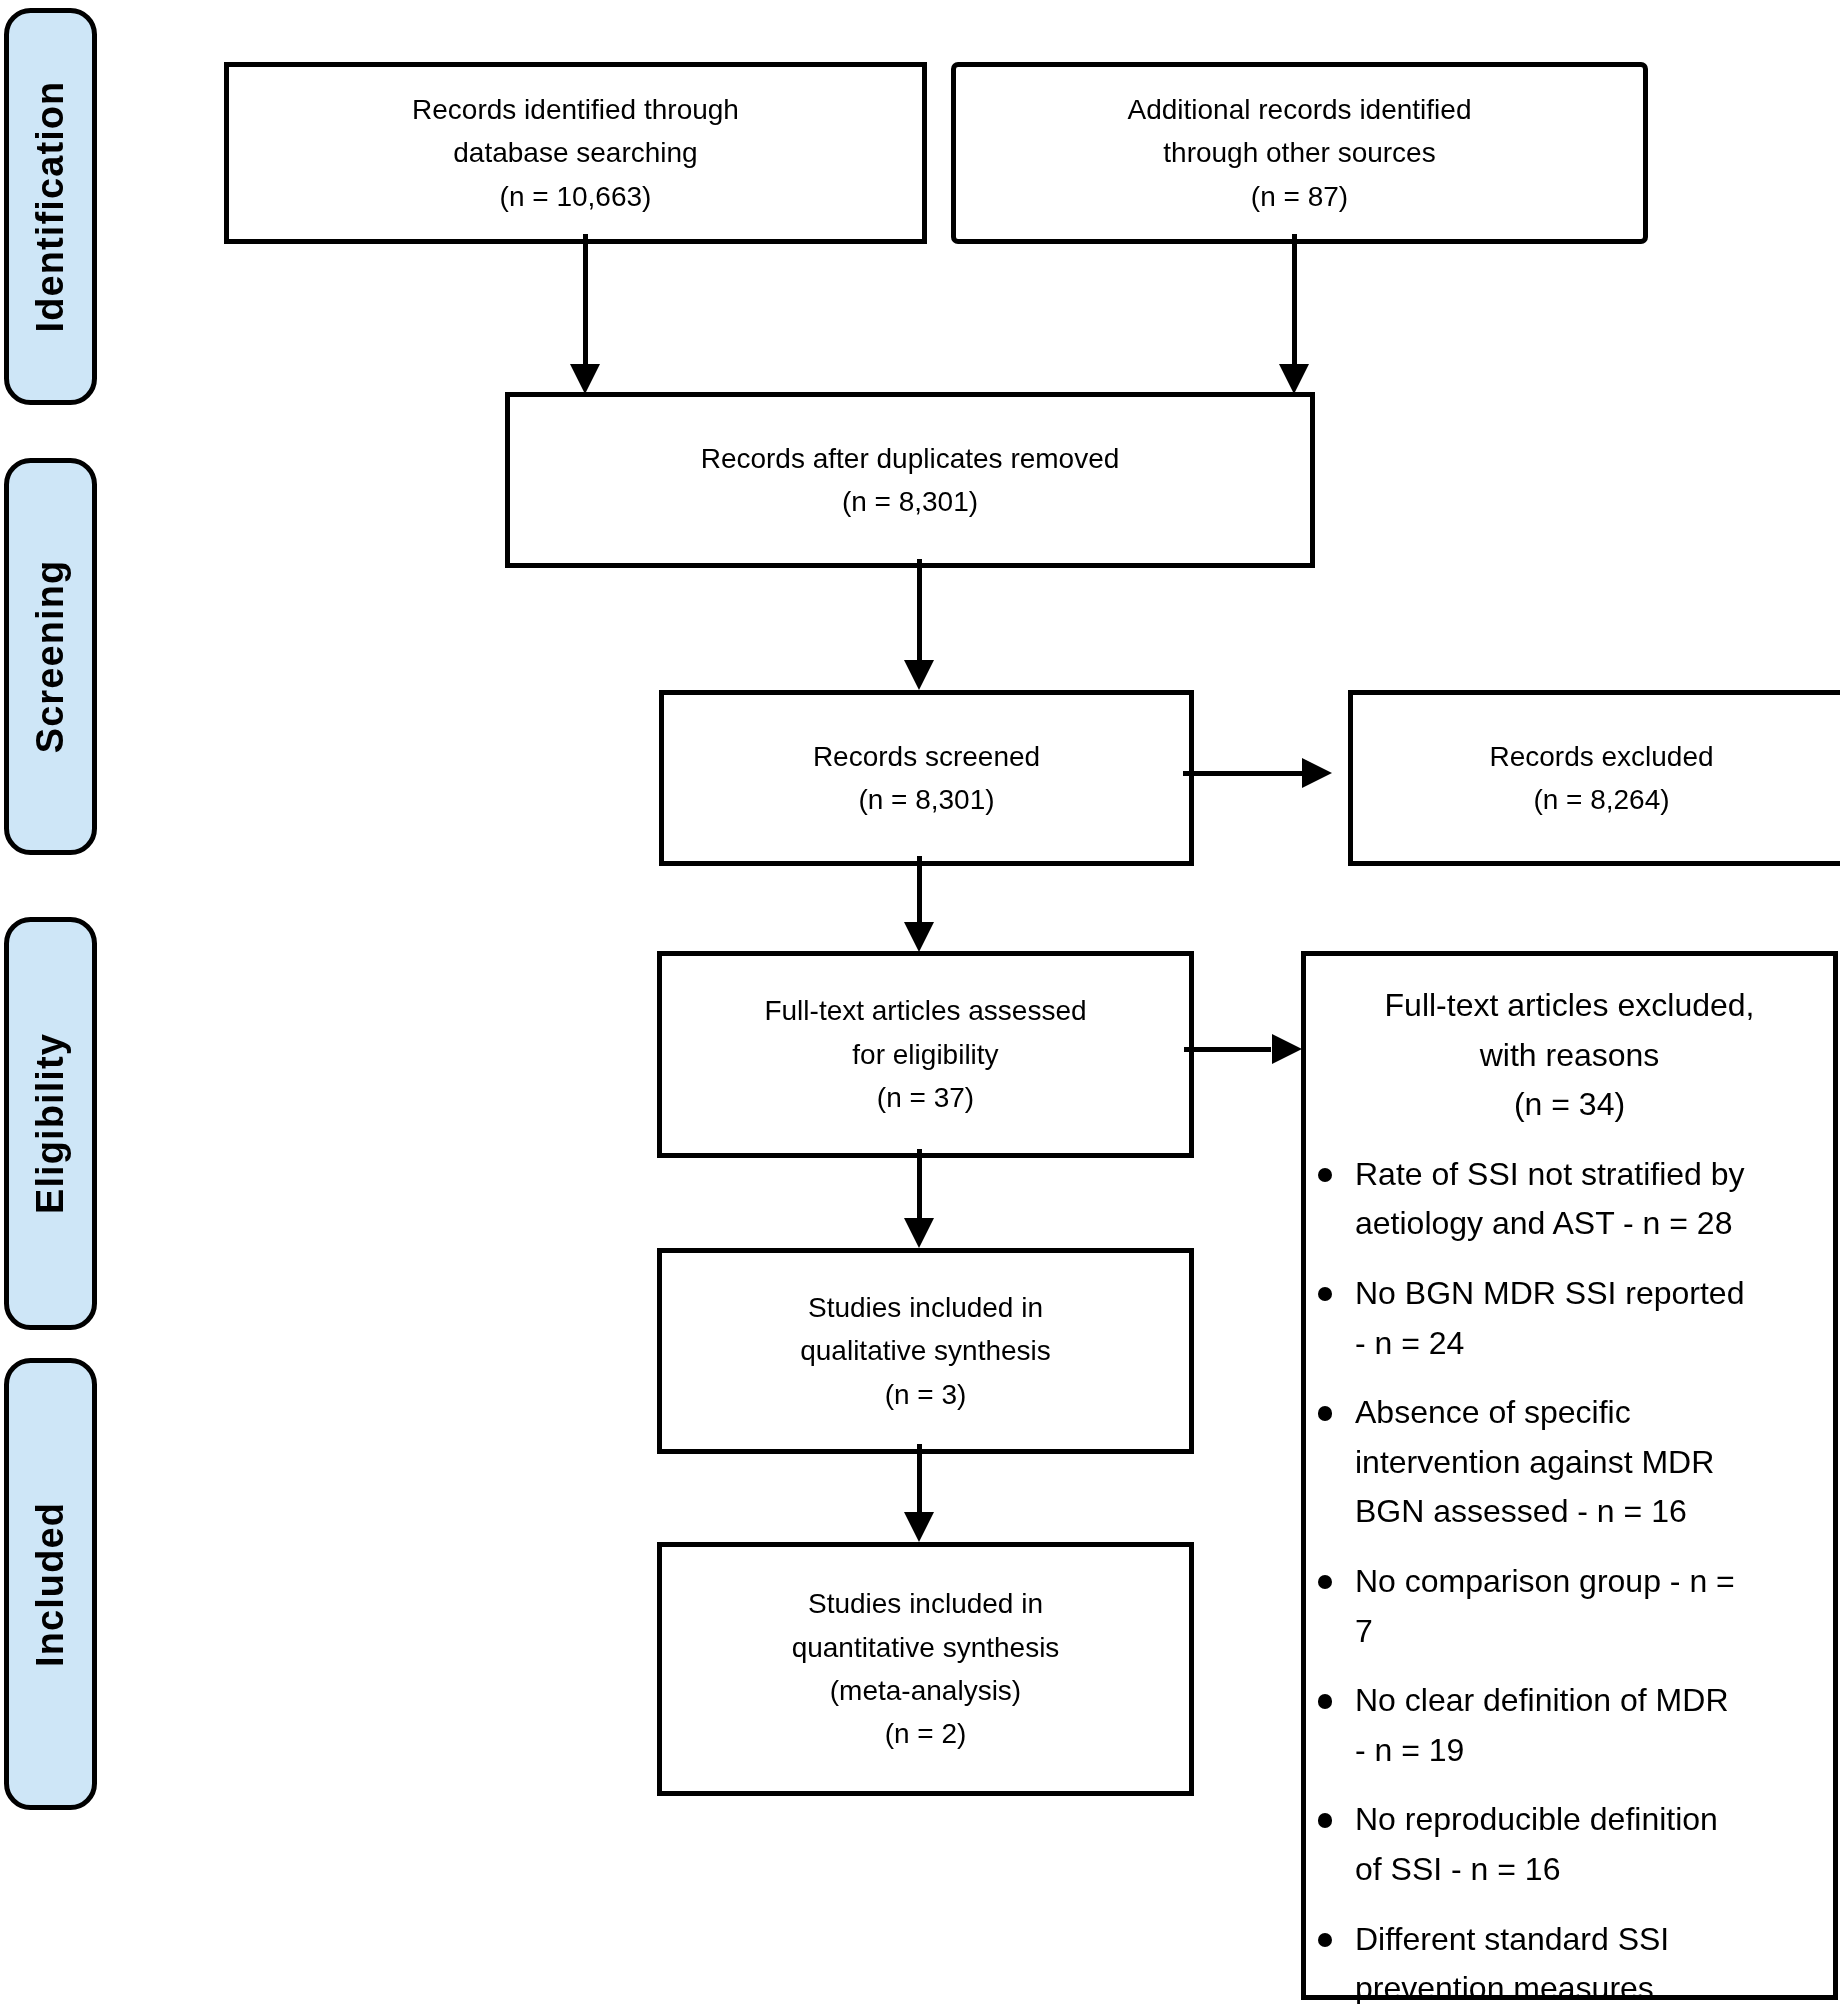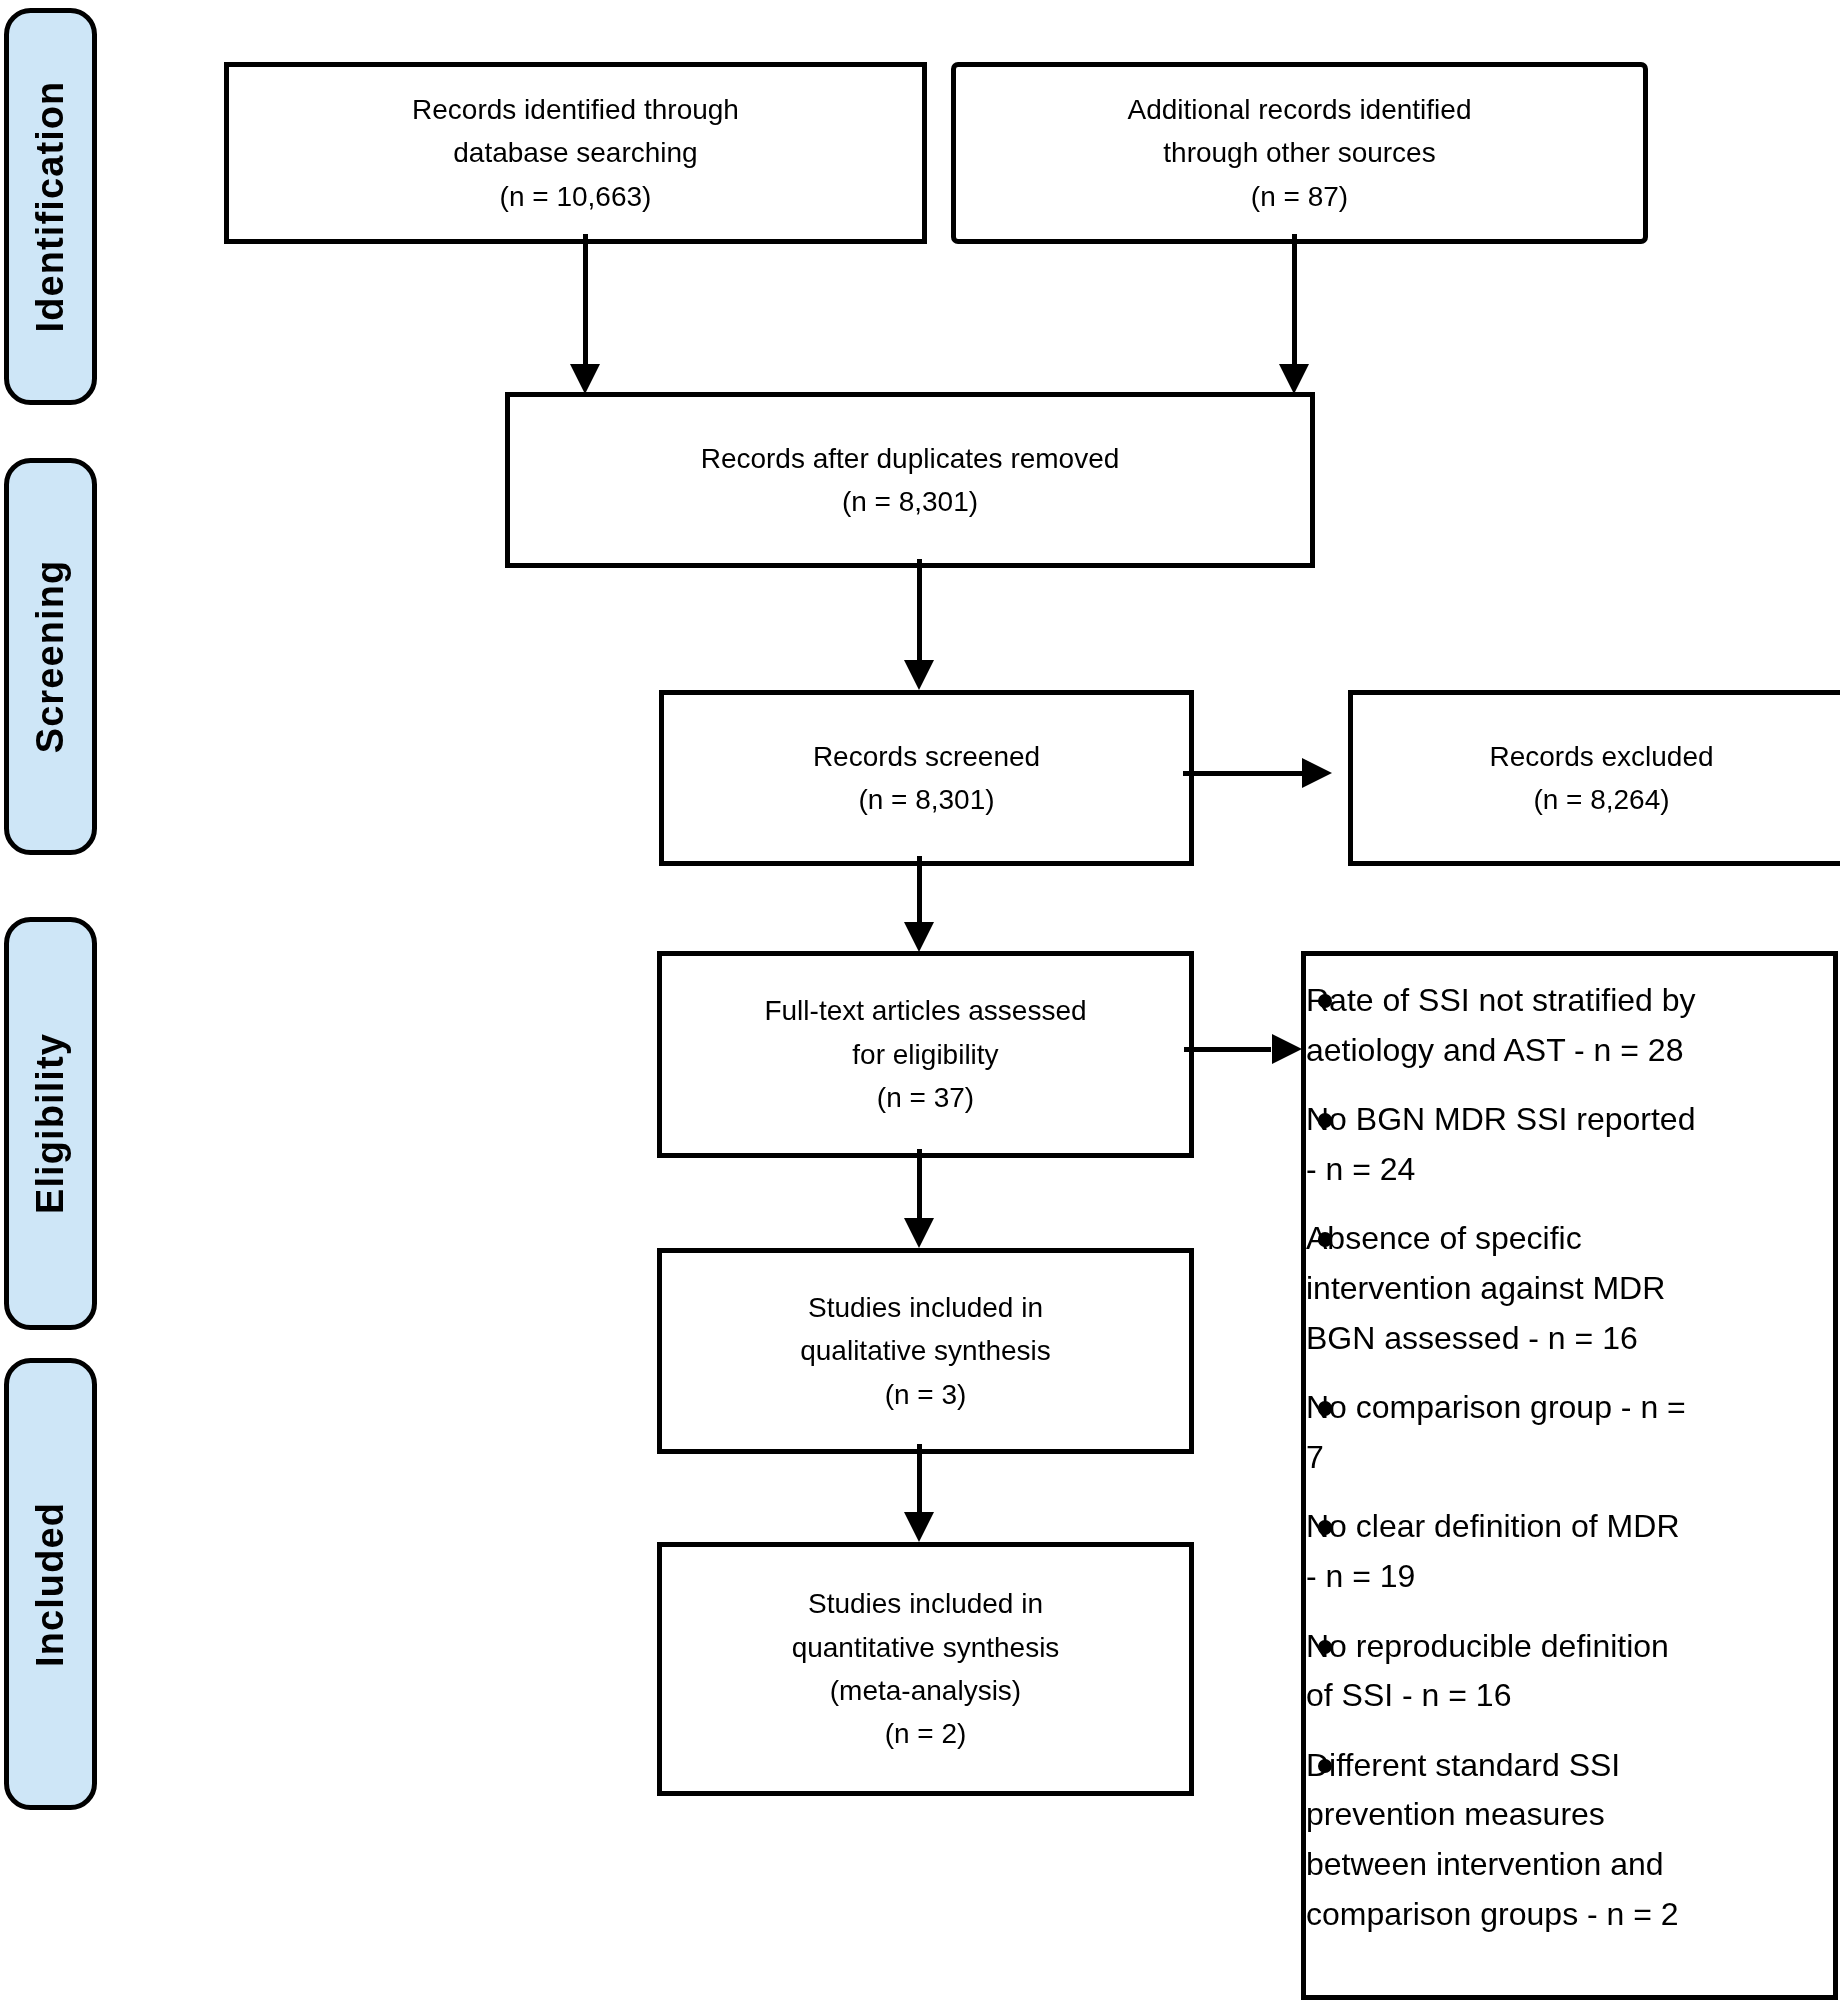--- a/index.html
+++ b/index.html
@@ -27,21 +27,21 @@
     position:absolute;background:#ffffff;border:5px solid #000;
     font-size:32px;line-height:1.55;
   }
   .box-tall .hdr{
     text-align:center;white-space:pre-line;padding:25px 5.5px 0 5.5px;
   }
   .box-tall ul{
     list-style:none;margin:10px 0 0 0;padding:0 7.7px 0 0;
   }
   .box-tall li{
-    position:relative;white-space:pre-line;
+    position:relative;padding-left:49px;white-space:pre-line;
     text-align:left;
     margin-top:20px;
   }
   .box-tall li::before{
     content:"";position:absolute;left:12px;top:18px;
     width:14.4px;height:14.4px;border-radius:50%;background:#000;
   }
   .shaft-v{position:absolute;width:5px;background:#000;}
   .shaft-h{position:absolute;height:5px;background:#000;}
   .head-down{position:absolute;width:0;height:0;
@@ -82,20 +82,23 @@
 (n = 8,301)</div>
 
 <div class="box" style="left:1348px;top:690px;width:497px;height:166px;">Records excluded
 (n = 8,264)</div>
 
 <div class="box" style="left:657px;top:951px;width:527px;height:197px;">Full-text articles assessed
 for eligibility
 (n = 37)</div>
 
 <div class="box-tall" style="left:1301px;top:951px;width:527px;height:1039px;">
+  <div class="hdr">Full-text articles excluded,
+with reasons
+(n = 34)</div>
   <ul>
     <li>Rate of SSI not stratified by
 aetiology and AST - n = 28</li>
     <li>No BGN MDR SSI reported
 - n = 24</li>
     <li>Absence of specific
 intervention against MDR
 BGN assessed - n = 16</li>
     <li>No comparison group - n =
 7</li>

